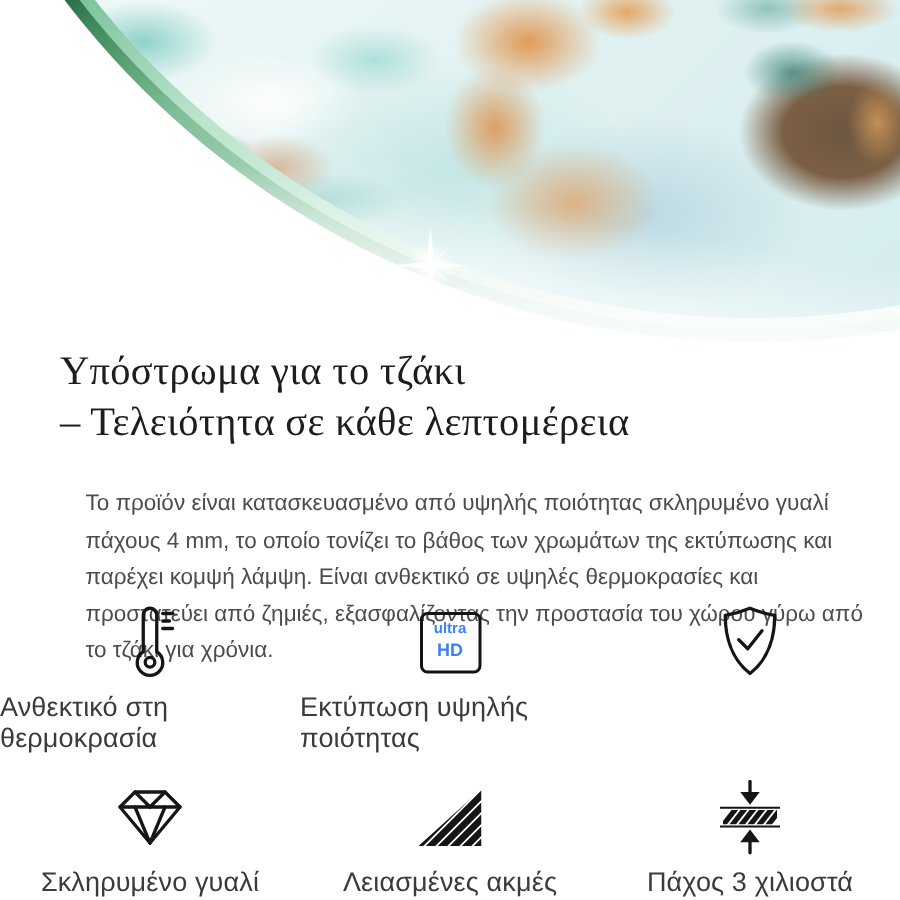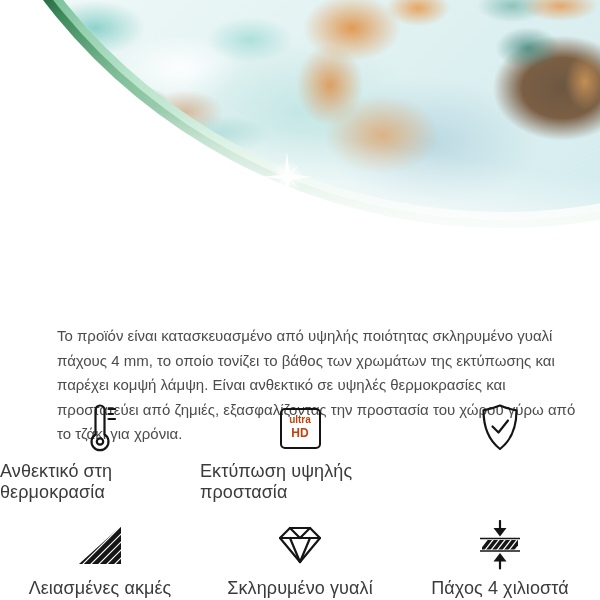--- a/index.html
+++ b/index.html
@@ -56,21 +56,21 @@
   .desc{position:absolute;left:40px;top:307px;width:528px;
     font-size:15px;line-height:24.6px;color:#4c4c4c;}
 
   
   .features{position:absolute;left:0;top:402px;width:600px;
     display:grid;grid-template-columns:repeat(3,1fr);row-gap:16px;}
   .feature{display:flex;flex-direction:column;align-items:center;}
   .ficon{height:52px;display:flex;align-items:center;justify-content:center;}
   .flabel{margin-top:7px;font-size:18px;color:#3b3b3b;letter-spacing:0.1px;}
   .uhd-box{width:37px;height:37px;border:2.5px solid #141414;border-radius:5px;
-    display:flex;flex-direction:column;align-items:center;justify-content:center;color:#c2410c;}
+    display:flex;flex-direction:column;align-items:center;justify-content:center;color:#3b82f6;}
   .uhd-top{font-size:10px;font-weight:bold;line-height:10px;}
   .uhd-big{font-size:12px;font-weight:bold;line-height:16px;}
   svg .st{fill:none;stroke:#151515;stroke-width:2.2;stroke-linecap:round;stroke-linejoin:round;}
 </style>
 </head>
 <body>
 
 <div class="page">
 
   <div class="hero">
@@ -85,20 +85,24 @@
           <path d="M4 30 L30 27.2 L56 30 L30 32.8 Z"></path>
           <path d="M17 17 L31 29 L43 43 L29 31 Z" opacity="0.7"></path>
           <path d="M43 17 L31 31 L17 43 L29 29 Z" opacity="0.7"></path>
           <circle cx="30" cy="30" r="3.2"></circle>
         </g>
       </svg>
     </div>
     <div class="layer hero-fade"></div>
   </div>
 
+  <h1 class="title" style="margin:0;">
+    <span>Υπόστρωμα για το τζάκι</span>
+    <span>– Τελειότητα σε κάθε λεπτομέρεια</span>
+  </h1>
 
   <p class="desc" style="margin:17px;">Το προϊόν είναι κατασκευασμένο από υψηλής ποιότητας σκληρυμένο γυαλί πάχους 4 mm, το οποίο τονίζει το βάθος των χρωμάτων της εκτύπωσης και παρέχει κομψή λάμψη. Είναι ανθεκτικό σε υψηλές θερμοκρασίες και προστατεύει από ζημιές, εξασφαλίζοντας την προστασία του χώρου γύρω από το τζάκι για χρόνια.</p>
 
   <div class="features">
 
     <div class="feature">
       <div class="ficon">
         <svg width="40" height="50" viewBox="0 0 40 50">
           <path class="st" d="M15.5,31.5 L15.5,7 A4.5,4.5 0 0 1 24.5,7 L24.5,31.5 A8.5,8.5 0 1 1 15.5,31.5 Z"></path>
           <circle class="st" cx="20" cy="38.5" r="3.2" stroke-width="2"></circle>
@@ -110,30 +114,46 @@
       <div class="flabel">Ανθεκτικό στη θερμοκρασία</div>
     </div>
 
     <div class="feature">
       <div class="ficon">
         <div class="uhd-box">
           <span class="uhd-top">ultra</span>
           <span class="uhd-big">HD</span>
         </div>
       </div>
-      <div class="flabel">Εκτύπωση υψηλής προστασία</div>
+      <div class="flabel">Εκτύπωση υψηλής ποιότητας</div>
     </div>
 
     <div class="feature">
       <div class="ficon">
         <svg width="44" height="50" viewBox="0 0 44 50">
           <path class="st" stroke-width="2.4" d="M22 2.5 C28 5 33 6.3 38.5 7.3 C38.5 20 35 36 22 46 C9 36 5.5 20 5.5 7.3 C11 6.3 16 5 22 2.5 Z"></path>
           <path class="st" stroke-width="2.6" d="M14.5 23.5 L20.5 29.5 L30 17.5"></path>
         </svg>
       </div>
+    </div>
+
+    <div class="feature">
+      <div class="ficon">
+        <svg width="48" height="42" viewBox="0 0 48 42">
+          <g class="st" stroke-width="2">
+            <polygon points="4,14 14,4 34,4 44,14 24,38"></polygon>
+            <line x1="4" y1="14" x2="44" y2="14"></line>
+            <line x1="14" y1="4" x2="24" y2="14"></line>
+            <line x1="34" y1="4" x2="24" y2="14"></line>
+            <line x1="14" y1="14" x2="24" y2="38"></line>
+            <line x1="34" y1="14" x2="24" y2="38"></line>
+          </g>
+        </svg>
+      </div>
+      <div class="flabel">Σκληρυμένο γυαλί</div>
     </div>
 
     <div class="feature">
       <div class="ficon">
         <svg width="46" height="42" viewBox="0 0 46 42">
           <defs>
               <clipPath id="tri">
                 <polygon points="2,40 44,40 44,2"></polygon>
               </clipPath>
             </defs>
@@ -142,36 +162,20 @@
             <line x1="-8" y1="50" x2="44" y2="-2"></line>
             <line x1="0" y1="50" x2="52" y2="-2"></line>
             <line x1="8" y1="50" x2="60" y2="-2"></line>
             <line x1="16" y1="50" x2="68" y2="-2"></line>
             <line x1="24" y1="50" x2="76" y2="-2"></line>
             <line x1="32" y1="50" x2="84" y2="-2"></line>
           </g>
         </svg>
       </div>
       <div class="flabel">Λειασμένες ακμές</div>
-    </div>
-
-    <div class="feature">
-      <div class="ficon">
-        <svg width="48" height="42" viewBox="0 0 48 42">
-          <g class="st" stroke-width="2">
-            <polygon points="4,14 14,4 34,4 44,14 24,38"></polygon>
-            <line x1="4" y1="14" x2="44" y2="14"></line>
-            <line x1="14" y1="4" x2="24" y2="14"></line>
-            <line x1="34" y1="4" x2="24" y2="14"></line>
-            <line x1="14" y1="14" x2="24" y2="38"></line>
-            <line x1="34" y1="14" x2="24" y2="38"></line>
-          </g>
-        </svg>
-      </div>
-      <div class="flabel">Σκληρυμένο γυαλί</div>
     </div>
 
     <div class="feature">
       <div class="ficon">
         <svg width="46" height="50" viewBox="0 0 46 50">
           <line class="st" x1="23" y1="1" x2="23" y2="9" stroke-width="2.6"></line>
           <polygon points="16.5,8 29.5,8 23,16.5" fill="#151515"></polygon>
           <line x1="3" y1="18.5" x2="43" y2="18.5" stroke="#151515" stroke-width="1.4"></line>
           <defs>
               <clipPath id="bar">
@@ -184,17 +188,17 @@
             <line x1="14" y1="34" x2="28" y2="16"></line>
             <line x1="20" y1="34" x2="34" y2="16"></line>
             <line x1="26" y1="34" x2="40" y2="16"></line>
             <line x1="32" y1="34" x2="46" y2="16"></line>
           </g>
           <line x1="3" y1="31" x2="43" y2="31" stroke="#151515" stroke-width="1.4"></line>
           <polygon points="16.5,41.5 29.5,41.5 23,33" fill="#151515"></polygon>
           <line class="st" x1="23" y1="41" x2="23" y2="48.5" stroke-width="2.6"></line>
         </svg>
       </div>
-      <div class="flabel">Πάχος 4 χιλιοστά</div>
+      <div class="flabel">Πάχος 3 χιλιοστά</div>
     </div>
 
   </div>
 </div>
 
 </body></html>

